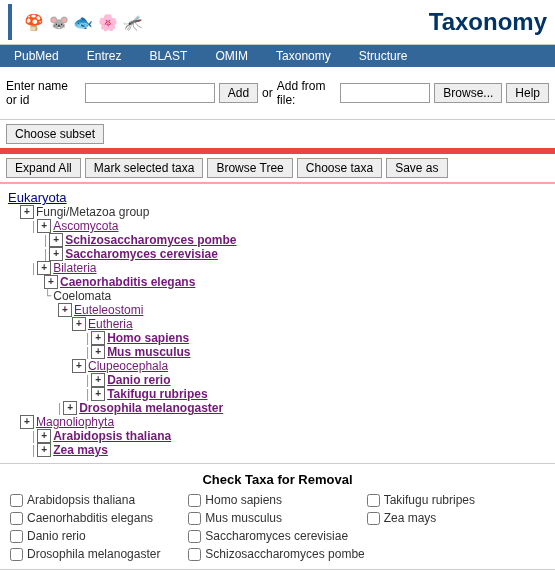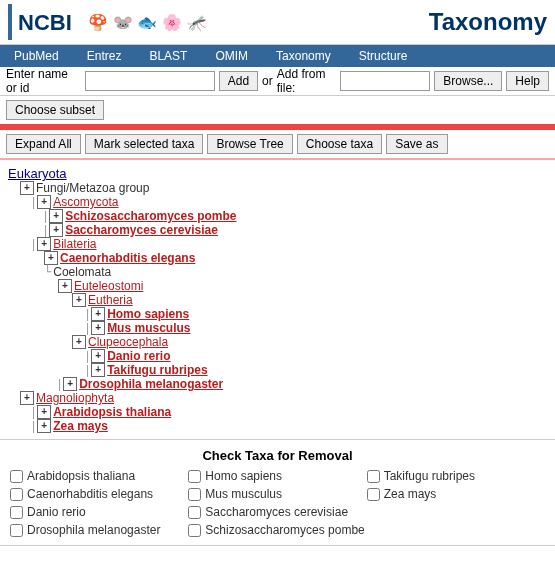--- a/index.html
+++ b/index.html
@@ -8,21 +8,21 @@
     
     #header { background: #fff; border-bottom: 1px solid #ccc; display: flex; align-items: center; justify-content: space-between; padding: 4px 8px; }
     #ncbi-logo { display: flex; align-items: center; gap: 4px; }
     .taxonomy-title { font-size: 24px; font-weight: bold; color: #003366; text-align: right; line-height: 1.1; }
 
     
     #navbar { background: #336699; display: flex; }
     .nav-item { color: #fff; font-size: 12px; padding: 4px 14px; cursor: pointer; text-decoration: none; }
 
     
-    #toolbar { display: flex; align-items: center; padding: 0 6px; gap: 4px; border-bottom: 1px solid #ccc; }
+    #toolbar { display: flex; align-items: center; padding: 12px 6px; gap: 4px; border-bottom: 1px solid #ccc; }
     #toolbar input[type=text] { border: 1px solid #999; padding: 2px 4px; font-size: 12px; width: 120px; }
     #toolbar button, #toolbar .btn { font-size: 12px; padding: 2px 8px; cursor: pointer; border: 1px solid #999; background: #eee; }
     #toolbar label { font-size: 12px; }
     #toolbar .file-input { border: 1px solid #999; padding: 2px 4px; font-size: 12px; width: 100px; }
     #help-btn { margin-left: auto; padding: 2px 8px; font-size: 12px; border: 1px solid #999; background: #eee; cursor: pointer; }
 
     
     #subset-row { display: flex; align-items: center; padding: 4px 6px; border-bottom: 6px solid #ef4444; }
     #subset-row button { font-size: 12px; padding: 2px 8px; cursor: pointer; border: 1px solid #999; background: #eee; }
 
@@ -30,46 +30,40 @@
     #action-bar { display: flex; align-items: flex-start; padding: 4px 6px; gap: 4px; border-bottom: 2px solid #fca5a5; }
     .action-btn { font-size: 12px; padding: 2px 8px; cursor: pointer; border: 1px solid #999; background: #eee; }
     .text-tree-group { display: flex; align-items: center; border: 1px solid #999; }
     .text-tree-input { border: none; padding: 2px 6px; font-size: 12px; width: 60px; outline: none; background: #fff; }
     .text-tree-arrow { border-left: 1px solid #999; padding: 2px 4px; background: #eee; cursor: pointer; font-size: 10px; }
 
     
     #tree-area { padding: 6px 8px; overflow-y: auto; max-height: 300px; border-bottom: 1px solid #ccc; }
     .tree-line { display: flex; align-items: center; white-space: nowrap; }
     .expand-icon { display: inline-block; width: 14px; height: 14px; border: 1px solid #666; text-align: center; line-height: 12px; font-size: 10px; margin-right: 2px; cursor: pointer; font-weight: bold; color: #333; flex-shrink: 0; }
-    .tree-link { color: #b91c1c; text-decoration: underline; cursor: pointer; font-size: 12px; }
+    .tree-link { color: #701a75; text-decoration: underline; cursor: pointer; font-size: 12px; }
     .tree-link.bold { font-weight: bold; }
     .tree-plain { color: #333; font-size: 12px; }
 
     
     #check-taxa { padding: 8px 10px; border-bottom: 1px solid #ccc; }
     #check-taxa h3 { font-size: 13px; font-weight: bold; text-align: center; margin-bottom: 6px; color: #000; }
     .check-taxa-grid { display: grid; grid-template-columns: 1fr 1fr 1fr; gap: 2px 0; }
     .check-item { display: flex; align-items: center; gap: 4px; font-size: 12px; color: #333; }
     .check-item input[type=checkbox] { margin: 0; cursor: pointer; }
 
     
     .eukaryota-link { color: #00008B; font-size: 13px; font-weight: normal; text-decoration: underline; cursor: pointer; }
   </style>
 </head>
 <body>
 
 <div id="header">
   <div id="ncbi-logo">
     <div style="background:#336699; width:4px; height:36px;"></div>
-    <div style="display:flex; flex-direction:column; align-items:flex-start;">
-      <svg width="60" height="36" viewBox="0 0 60 36">
-        <rect width="60" height="36" fill="#fff"></rect>
-        <text x="2" y="26" font-size="22" font-weight="bold" fill="#003366" font-family="Arial">NCBI</text>
-      </svg>
-    </div>
     <div style="margin-left:8px; display:flex; gap:5px; align-items:center;">
       <span style="font-size:16px;">🍄</span>
       <span style="font-size:16px;">🐭</span>
       <span style="font-size:16px;">🐟</span>
       <span style="font-size:16px;">🌸</span>
       <span style="font-size:16px;">🦟</span>
     </div>
   </div>
   <div class="taxonomy-title">
     <span>Taxonomy</span><br>

